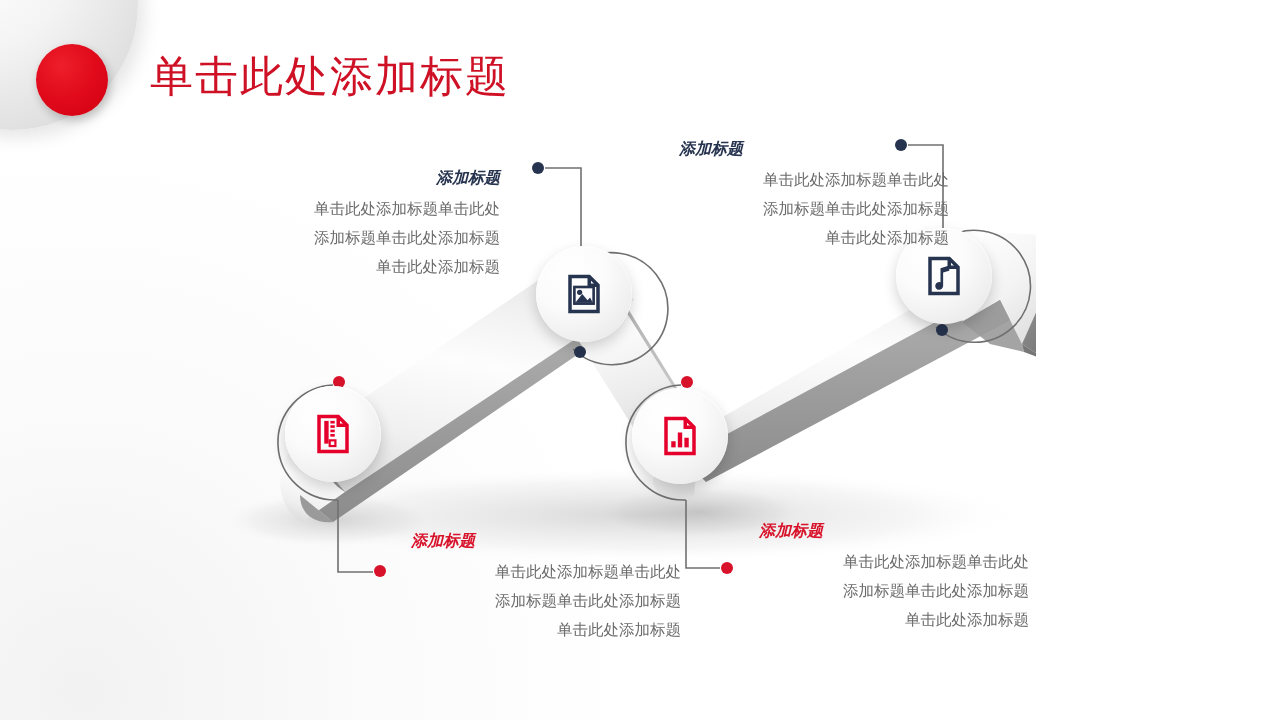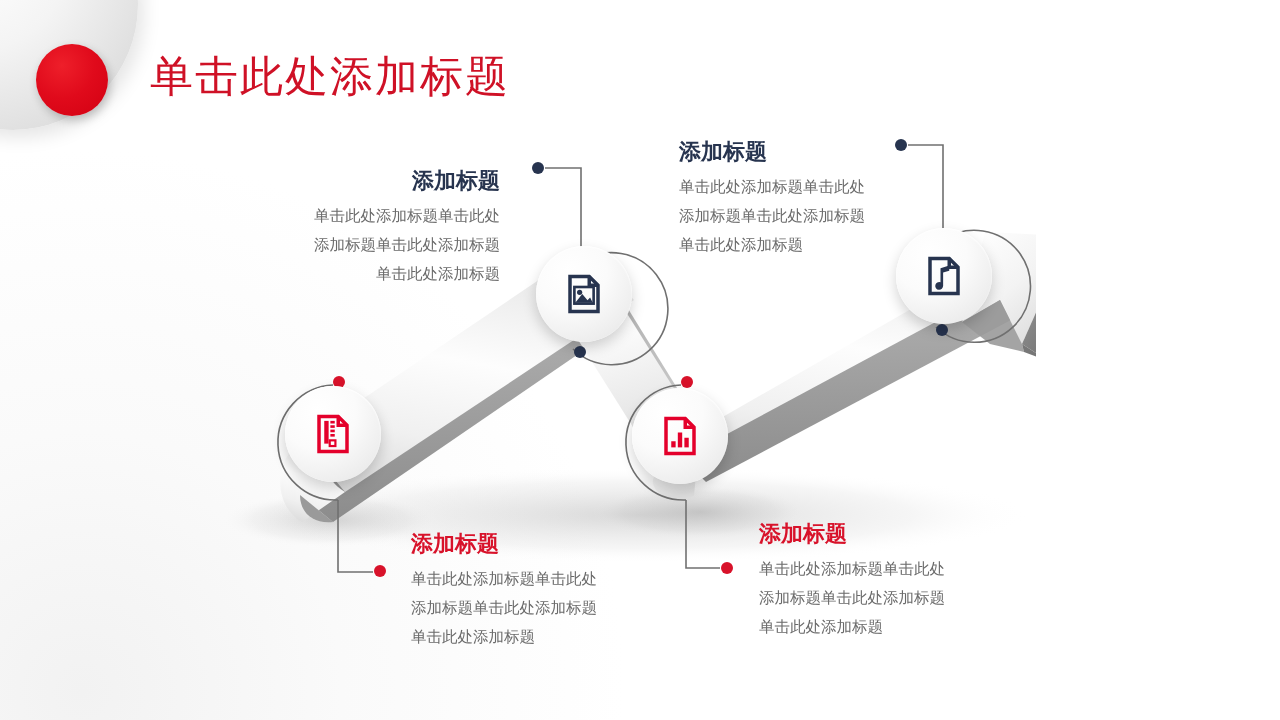--- a/index.html
+++ b/index.html
@@ -52,26 +52,26 @@
     position:absolute;width:96px;height:96px;border-radius:50%;
     background:radial-gradient(circle at 34% 26%, #ffffff 0%, #fbfbfb 40%, #eeeeee 74%, #e3e3e3 100%);
     box-shadow:0 6px 14px rgba(0,0,0,.18), inset 0 1px 2px #ffffff;
     display:flex;align-items:center;justify-content:center;
   }
   .node svg{display:block;}
 
   
   .block{position:absolute;}
   .blk-head{
-    font-size:22px;line-height:1.2;margin-bottom:8px;font-weight:700;
+    font-size:16px;line-height:1.2;margin-bottom:8px;font-weight:700;font-style:italic;
   }
   .head-navy{color:#27344f;}
   .head-red{color:#d8122a;}
   .blk-body{
-    font-size:15.5px;line-height:1.85;color:#6a6a6a;white-space:nowrap;
+    font-size:15.5px;line-height:1.85;color:#6a6a6a;white-space:nowrap;text-align:right;
   }
   .ta-right{text-align:right;}
   .ta-left{text-align:left;}
 </style>
 </head>
 <body>
 
 <div id="slide">
 
   <div class="deco-gray"></div>

